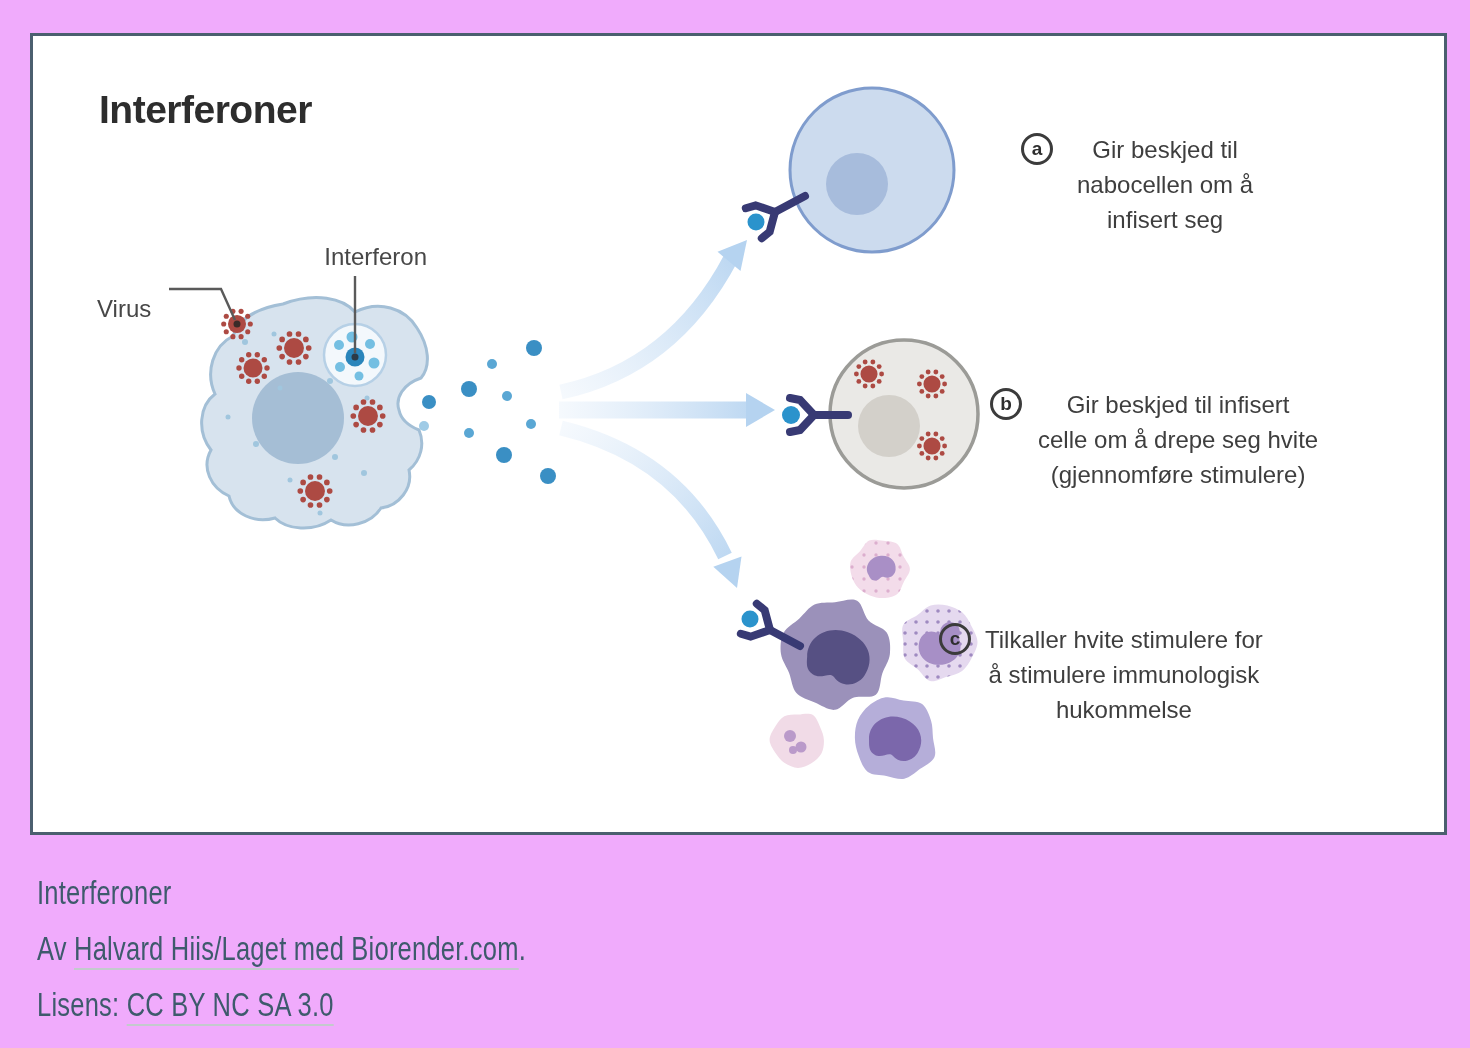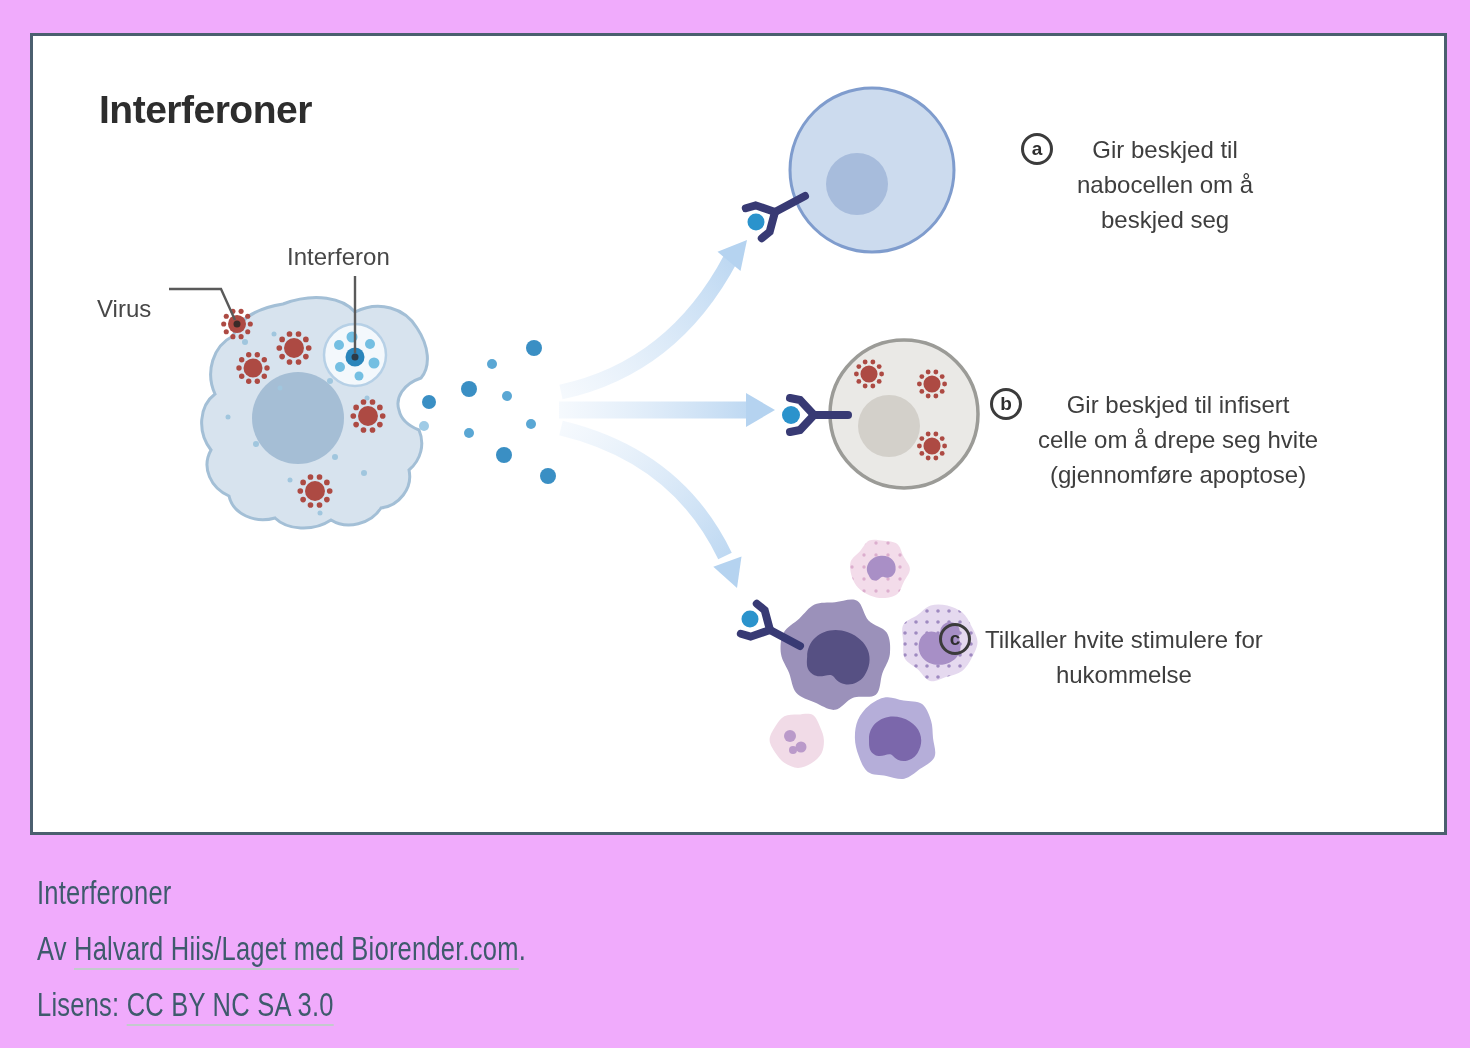--- a/index.html
+++ b/index.html
@@ -5,21 +5,21 @@
   html,body{margin:0;padding:0;background:#ffffff;}
   .page{position:relative;width:1470px;height:1048px;background:#f0abfc;overflow:hidden;
         font-family:"Liberation Sans",sans-serif;padding-left:48px;}
   .figure-box{position:absolute;left:30px;top:33px;width:1411px;height:796px;
         border:3px solid #4b5f6f;background:#ffffff;}
   .art{position:absolute;left:0;top:0;width:1411px;height:796px;}
   .fig-title{position:absolute;left:66px;top:52px;margin:0;font-size:39px;font-weight:700;
         color:#2d2d2d;letter-spacing:-0.5px;}
   .lbl{position:absolute;font-size:24px;color:#474747;}
   .lbl-virus{left:64px;top:239px;margin-top:20px;}
-  .lbl-interferon{left:254px;top:207px;width:140px;text-align:left;}
+  .lbl-interferon{left:254px;top:207px;width:140px;text-align:right;}
   .ann-circle{position:absolute;width:32px;height:32px;border:3px solid #3b3b3b;border-radius:50%;
         box-sizing:border-box;display:flex;align-items:center;justify-content:center;
         font-size:19px;font-weight:700;color:#2e2e2e;}
   .ann-text{position:absolute;font-size:24px;line-height:35px;color:#3e3e3e;white-space:nowrap;text-align:center;}
   .ac-a{left:988px;top:97px;}   .at-a{left:1044px;top:96px;}
   .ac-b{left:957px;top:352px;}  .at-b{left:1005px;top:351px;}
   .ac-c{left:906px;top:587px;}  .at-c{left:952px;top:586px;}
   .caption{position:absolute;left:37px;top:872px;color:#3e5a6c;}
   .cap-line{font-size:34px;line-height:40px;margin-bottom:16px;transform:scaleX(0.75);
         transform-origin:0 50%;white-space:nowrap;letter-spacing:0.3px;}
@@ -197,37 +197,38 @@
     <h1 class="fig-title">Interferoner</h1>
     <div class="lbl lbl-virus">Virus</div>
     <div class="lbl lbl-interferon">Interferon</div>
 
     <div class="ann-circle ac-a">
       <span>a</span>
     </div>
     <div class="ann-text at-a">
       <div>Gir beskjed til</div>
       <div>nabocellen om å</div>
-      <div>beskjed seg</div>
+      <div>infisert seg</div>
     </div>
 
     <div class="ann-circle ac-b">
       <span>b</span>
     </div>
     <div class="ann-text at-b">
       <div>Gir beskjed til infisert</div>
       <div>celle om å drepe seg hvite</div>
-      <div>(gjennomføre apoptose)</div>
+      <div>(gjennomføre stimulere)</div>
     </div>
 
     <div class="ann-circle ac-c">
       <span>c</span>
     </div>
     <div class="ann-text at-c">
       <div>Tilkaller hvite stimulere for</div>
+      <div>å stimulere immunologisk</div>
       <div>hukommelse</div>
     </div>
   </div>
 
   <div class="caption">
     <div class="cap-line">Interferoner</div>
     <div class="cap-line">
       <span>Av </span><a class="cap-link">Halvard Hiis/Laget med Biorender.com</a><span>.</span>
     </div>
     <div class="cap-line">

